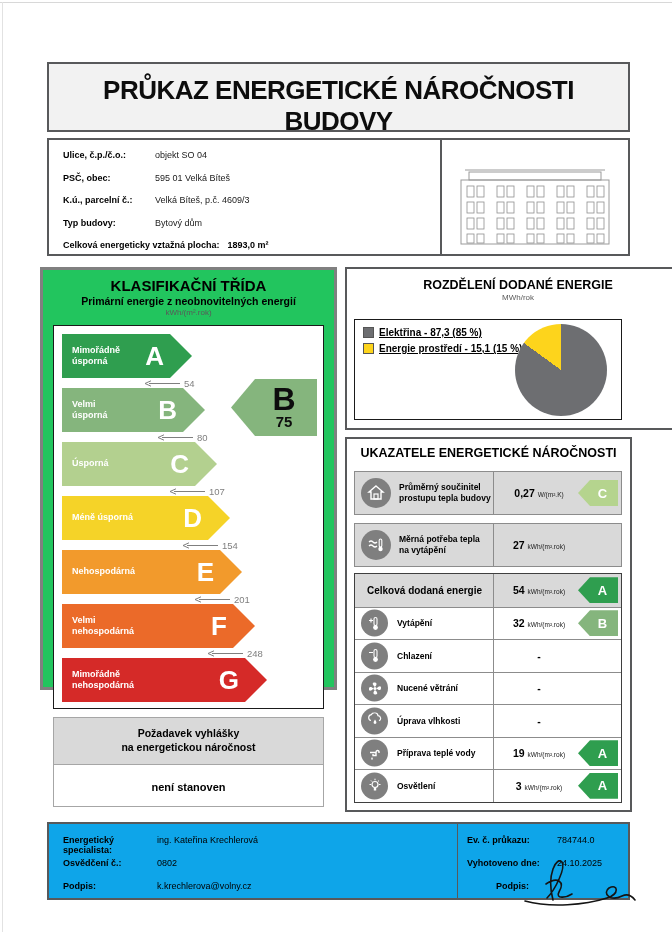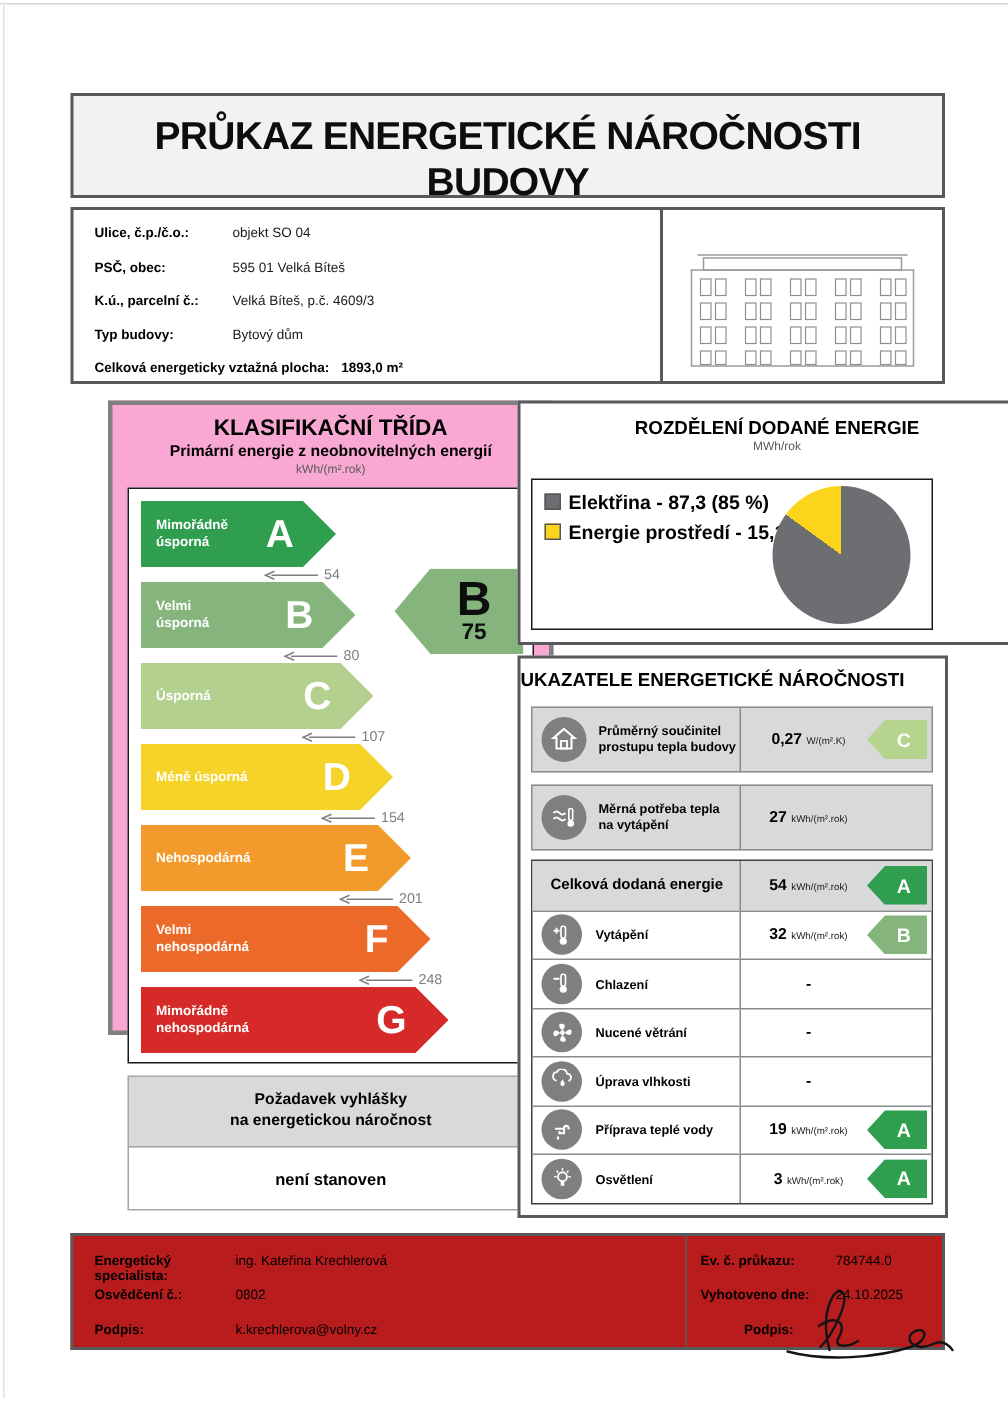--- a/index.html
+++ b/index.html
@@ -16,21 +16,21 @@
   
   .info-box { position:absolute; left:47px; top:138px; width:583px; height:118px; background:#fff; border:2px solid #58595b; }
   .info-rows { position:absolute; left:14px; top:10px; width:370px; font-size:9px; }
   .info-row { display:flex; margin-bottom:12.5px; }
   .info-label { font-weight:bold; width:92px; flex:none; }
   .info-value { color:#1a1a1a; }
   .info-area { font-weight:bold; }
   .img-pane { position:absolute; left:391px; top:0; width:188px; height:114px; border-left:2px solid #58595b; display:flex; align-items:flex-start; justify-content:center; padding-top:8px; }
 
   
-  .class-box { position:absolute; left:40px; top:267px; width:297px; height:423px; background:#f9a8d4; border:3px solid #808080; text-align:center;margin-left:32px; }
+  .class-box { position:absolute; left:40px; top:267px; width:297px; height:423px; background:#22c55e; border:3px solid #808080; text-align:center; }
   .class-title { margin-top:7px; font-size:15px; font-weight:bold; }
   .class-sub { margin-top:1px; font-size:10.5px; font-weight:bold; }
   .class-unit { margin-top:1px; font-size:8px; color:#595959; }
   .arrows-panel { position:absolute; left:10px; top:55px; width:271px; border:1.5px solid #1a1a1a; background:#fff; padding:8px 0 6px 8px; text-align:left; }
   .band { position:relative; height:44px; color:#fff; }
   .band-label { position:absolute; left:10px; top:50%; transform:translateY(-50%); font-size:9px; font-weight:bold; line-height:1.25; white-space:pre-line; }
   .band-letter { position:absolute; right:28px; top:50%; transform:translateY(-50%); font-size:26px; font-weight:bold; }
   .arrow-r { clip-path: polygon(0 0, calc(100% - 22px) 0, 100% 50%, calc(100% - 22px) 100%, 0 100%); }
   .marker { height:10px; display:flex; align-items:center; font-size:9.5px; color:#7f7f7f; }
   .marker svg { margin-right:4px; flex:none; }
@@ -42,42 +42,42 @@
   .req-value { margin-top:16px; text-align:center; font-size:11px; font-weight:bold; }
 
   
   .pie-box { position:absolute; left:345px; top:267px; width:346px; height:163px; border:2.5px solid #58595b; background:#fff; text-align:center; }
   .pie-title { margin-top:9px; font-size:12.5px; font-weight:bold; }
   .pie-unit { margin-top:1px; font-size:8px; color:#595959; }
   .pie-panel { position:absolute; left:7px; top:50px; width:268px; height:101px; border:1.5px solid #1a1a1a; text-align:left; }
   .legend { position:absolute; left:8px; top:7px; }
   .legend-row { display:flex; align-items:center; margin-bottom:5px; }
   .legend-swatch { width:11px; height:11px; margin-right:5px; flex:none; border:0.5px solid #555; }
-  .legend-label { font-size:13px; font-weight:bold; }
+  .legend-label { font-size:10px; font-weight:bold;text-decoration:underline; }
   .pie { position:absolute; right:14px; top:4px; width:92px; height:92px; border-radius:50%; }
 
   
   .ind-box { position:absolute; left:345px; top:437px; width:287px; height:375px; border:2.5px solid #58595b; background:#fff; }
-  .ind-title { margin-top:7px; text-align:left; font-size:12.5px; font-weight:bold; }
+  .ind-title { margin-top:7px; text-align:center; font-size:12.5px; font-weight:bold; }
   .ind-row { position:absolute; left:7px; width:268px; height:44px; background:#d9d9d9; border:1px solid #8c8c8c; }
   .ind-vline { position:absolute; left:138px; top:0; bottom:0; width:1px; background:#8c8c8c; }
   .icon-circle { position:absolute; left:6px; top:50%; transform:translateY(-50%); width:30px; height:30px; border-radius:50%; background:#7f7f7f; display:flex; align-items:center; justify-content:center; }
   .icon-circle.small { width:27px; height:27px; }
   .ind-label { position:absolute; left:44px; top:50%; transform:translateY(-50%); font-size:8.5px; font-weight:bold; line-height:1.3; white-space:pre-line; }
   .ind-value { position:absolute; left:140px; top:50%; transform:translateY(-50%); width:88px; text-align:center; font-size:10.5px; font-weight:bold; }
   .ind-unit { font-size:6.5px; font-weight:normal; color:#1a1a1a; }
   .class-arrow { position:absolute; right:3px; top:50%; transform:translateY(-50%); width:40px; height:26px; clip-path: polygon(12px 0, 100% 0, 100% 100%, 12px 100%, 0 50%); display:flex; align-items:center; justify-content:center; padding-left:9px; color:#fff; font-size:13px; font-weight:bold; }
   .ind-table { position:absolute; left:7px; top:134px; width:268px; border:1.5px solid #3f3f3f; background:#fff; }
   .t-row { position:relative; height:32.5px; border-top:1px solid #8c8c8c; }
   .t-row:first-child { border-top:none; background:#d9d9d9; }
   .t-row-label { position:absolute; left:42px; top:50%; transform:translateY(-50%); font-size:8.5px; font-weight:bold; }
   .t-row:first-child .t-row-label { left:12px; font-size:10px; }
 
   
-  .footer-box { position:absolute; left:47px; top:822px; width:583px; height:78px; border:2px solid #58595b; background:#b91c1c; }
+  .footer-box { position:absolute; left:47px; top:822px; width:583px; height:78px; border:2px solid #58595b; background:#0ea5e9; }
   .f-vline { position:absolute; left:408px; top:0; bottom:0; width:1px; background:#58595b; }
   .f-row { position:absolute; display:flex; font-size:9px; }
   .f-label { font-weight:bold; }
   .sig { position:absolute; left:470px; top:28px; }
 
   svg { display:block; }
 </style>
 </head>
 <body>
 

